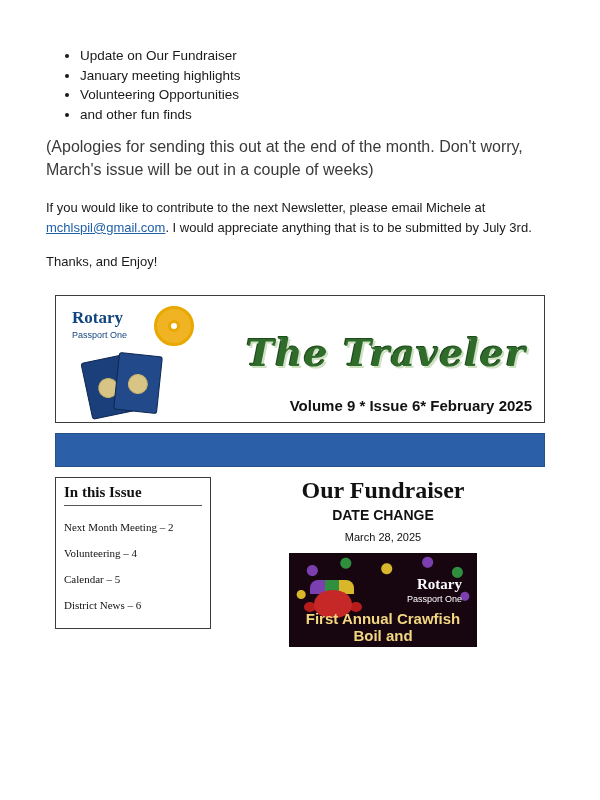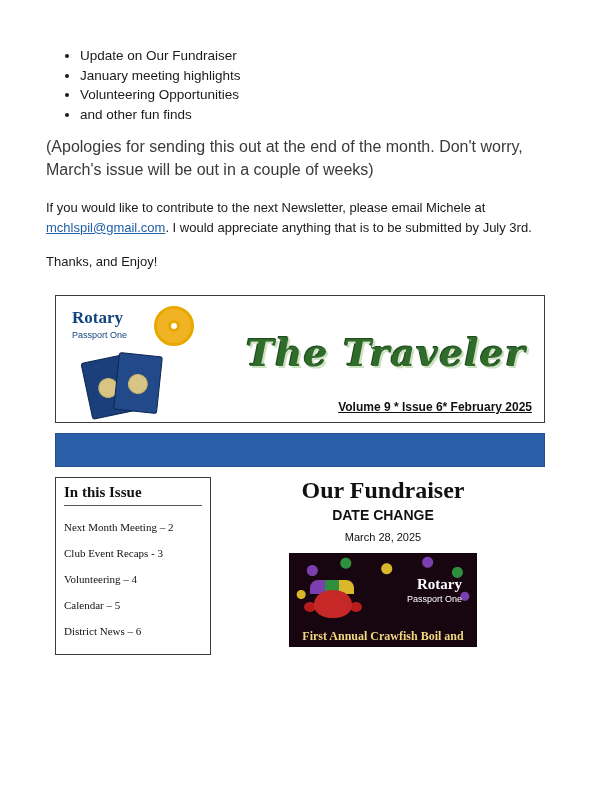--- a/index.html
+++ b/index.html
@@ -182,24 +182,23 @@
     font-style: italic;
     font-weight: bold;
     color: #2f6b2a;
     letter-spacing: 1px;
     text-shadow: 2px 2px 0 #cfe0c3, -1px -1px 0 #1f4a1c;
   }
   .issue-line {
     position: absolute;
     right: 12px;
     bottom: 8px;
-    font-size: 12px;
-    font-weight: bold;
-    color: #111111;
-    text-decoration: underline;
+    font-size: 15px;
+    font-weight: bold;
+    color: #111111;
   }
   .blue-bar {
     margin-top: 10px;
     height: 34px;
     background: #2b5fa7;
     border: 1px solid #24508c;
     box-sizing: border-box;
   }
 
   
@@ -329,24 +328,24 @@
     border-radius: 50%;
   }
   .poster .crawfish .claw.l { left: 0; }
   .poster .crawfish .claw.r { left: 46px; }
   .poster .caption {
     position: absolute;
     left: 0;
     right: 0;
     bottom: 2px;
     text-align: center;
-    font-size: 12px;
+    font-size: 15px;
     font-weight: bold;
     color: #f2d680;
-    font-family: Liberation Serif, serif;
+    font-family: Liberation Sans, sans-serif;
   }
 </style>
 </head>
 <body>
 
 <div class="page">
 
 
   <div class="intro">
 
@@ -387,21 +386,20 @@
     </div>
 
     <div class="blue-bar"></div>
 
     <div class="lower">
 
       <div class="in-this-issue">
         <h3>In this Issue</h3>
         <ul>
           <li>Next Month Meeting – 2</li>
-          <li>Club Event Recaps - 3</li>
           <li>Volunteering –  4</li>
           <li>Calendar – 5</li>
           <li>District News – 6</li>
         </ul>
       </div>
 
       <div class="fundraiser">
         <p class="f-title">Our Fundraiser</p>
         <p class="f-sub">DATE CHANGE</p>
         <p class="f-date">March 28, 2025</p>

